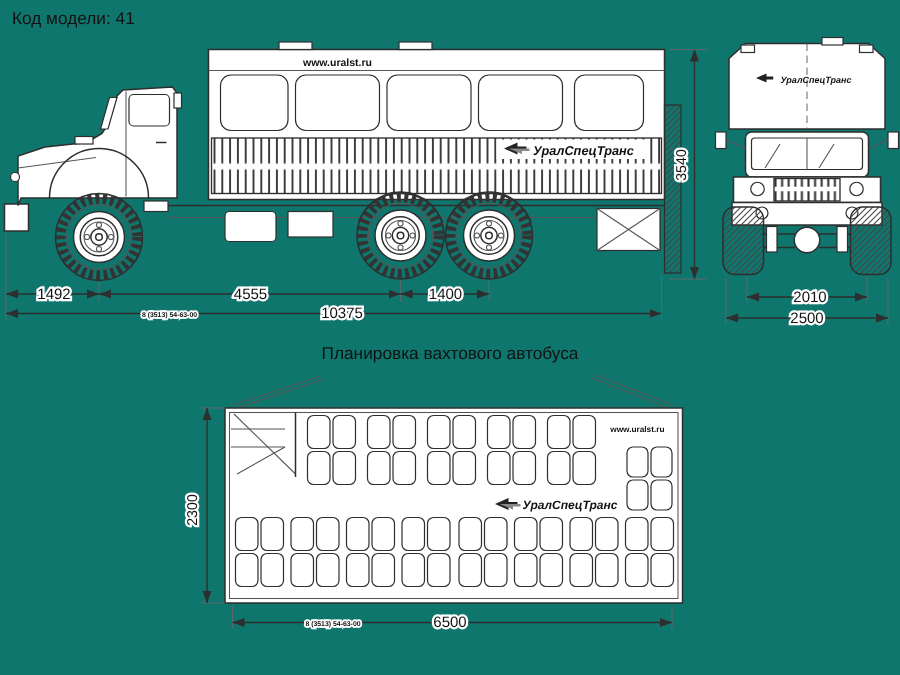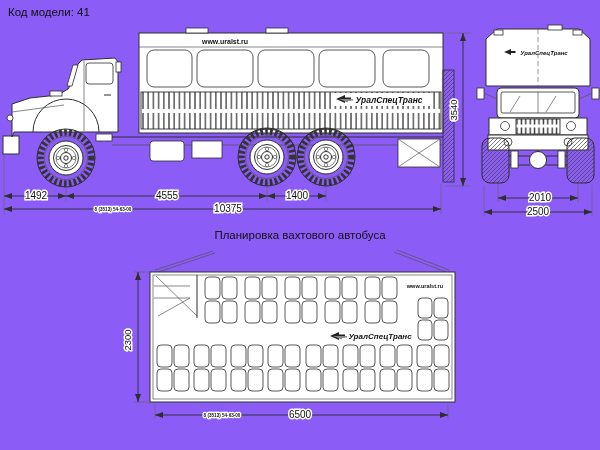--- a/index.html
+++ b/index.html
@@ -1,16 +1,16 @@
 <!DOCTYPE html>
 <html><head>
 <meta charset="utf-8">
 <style>
   html,body{margin:0;padding:0;background:#fff;}
-  .stage{position:relative;width:600px;height:450px;background:#8b5cf6;overflow:hidden;
+  .stage{position:relative;width:600px;height:450px;background:#0f766e;overflow:hidden;
          font-family:"Liberation Sans",sans-serif;}
   svg{display:block;}
   .ln{stroke:#2e2e2e;stroke-width:1;fill:none;}
   .lnthin{stroke:#555;stroke-width:.7;fill:none;}
   .wfill{fill:#fff;stroke:#2e2e2e;stroke-width:1;}
   .wfill2{fill:#fff;stroke:#2e2e2e;stroke-width:.8;}
   .dimline{stroke:#2e2e2e;stroke-width:.9;fill:none;}
   .ext{stroke:#666;stroke-width:.6;fill:none;}
   text{fill:#111;}
   .model{font-size:11.5px;}

